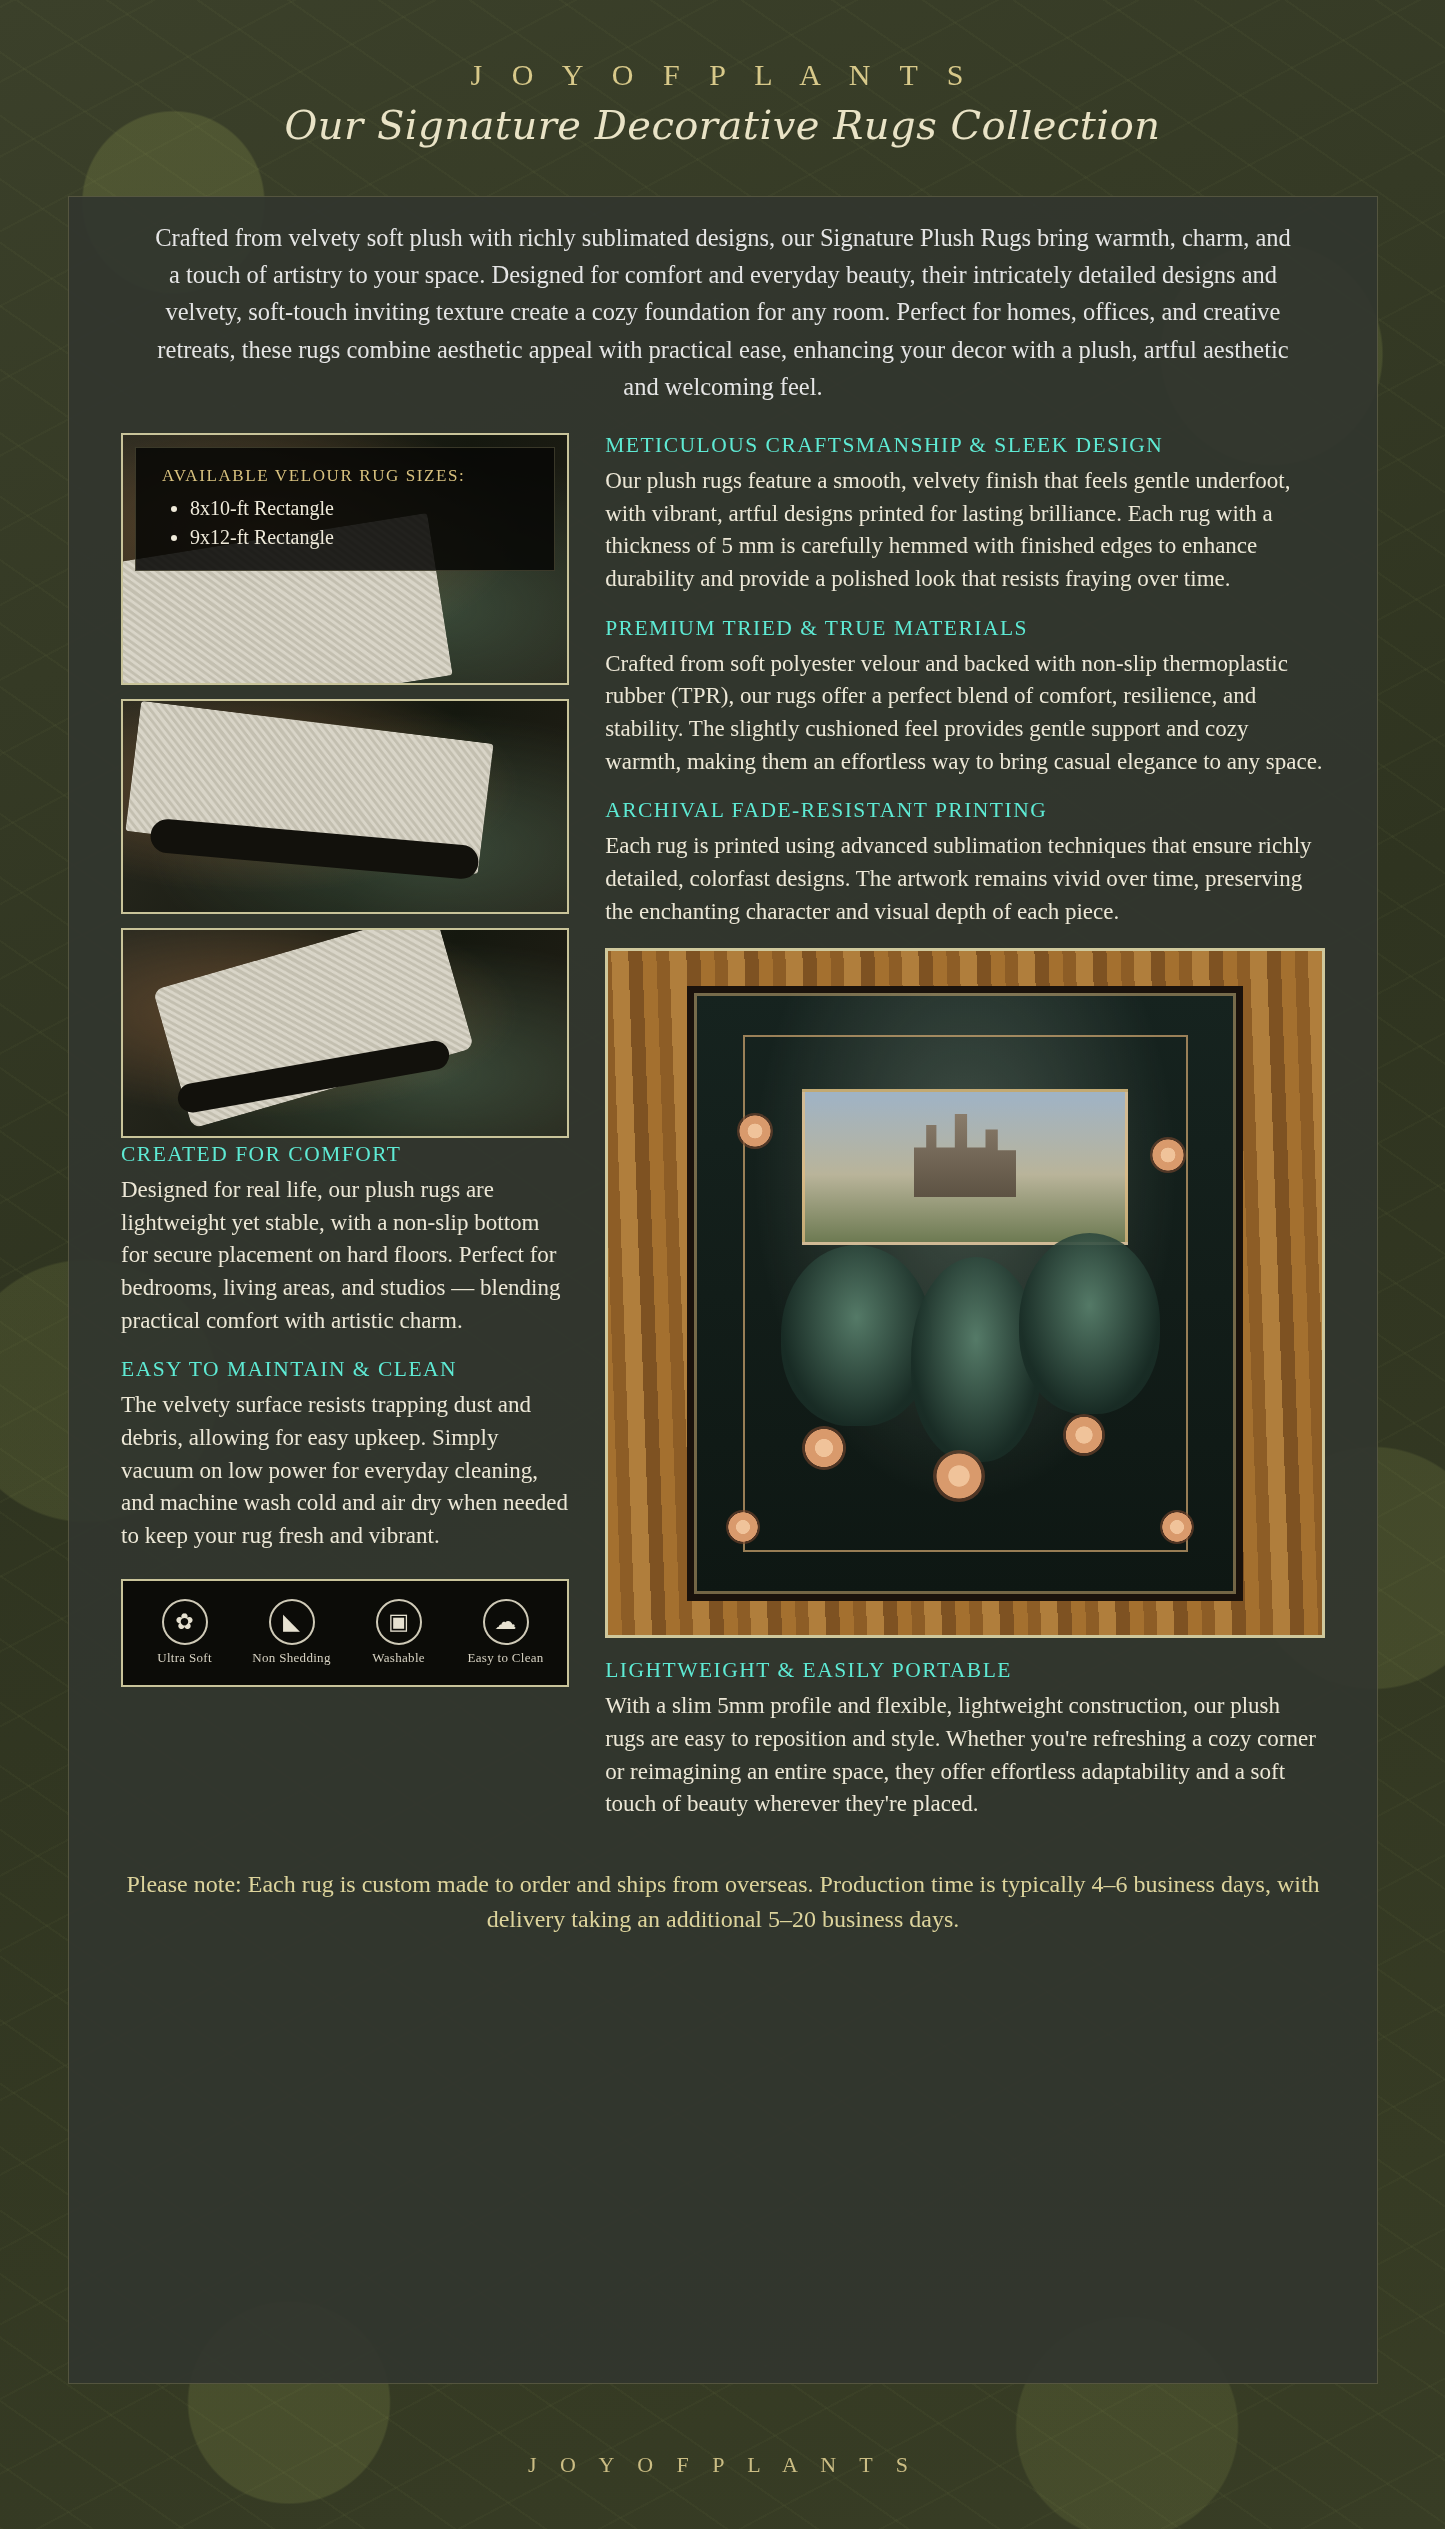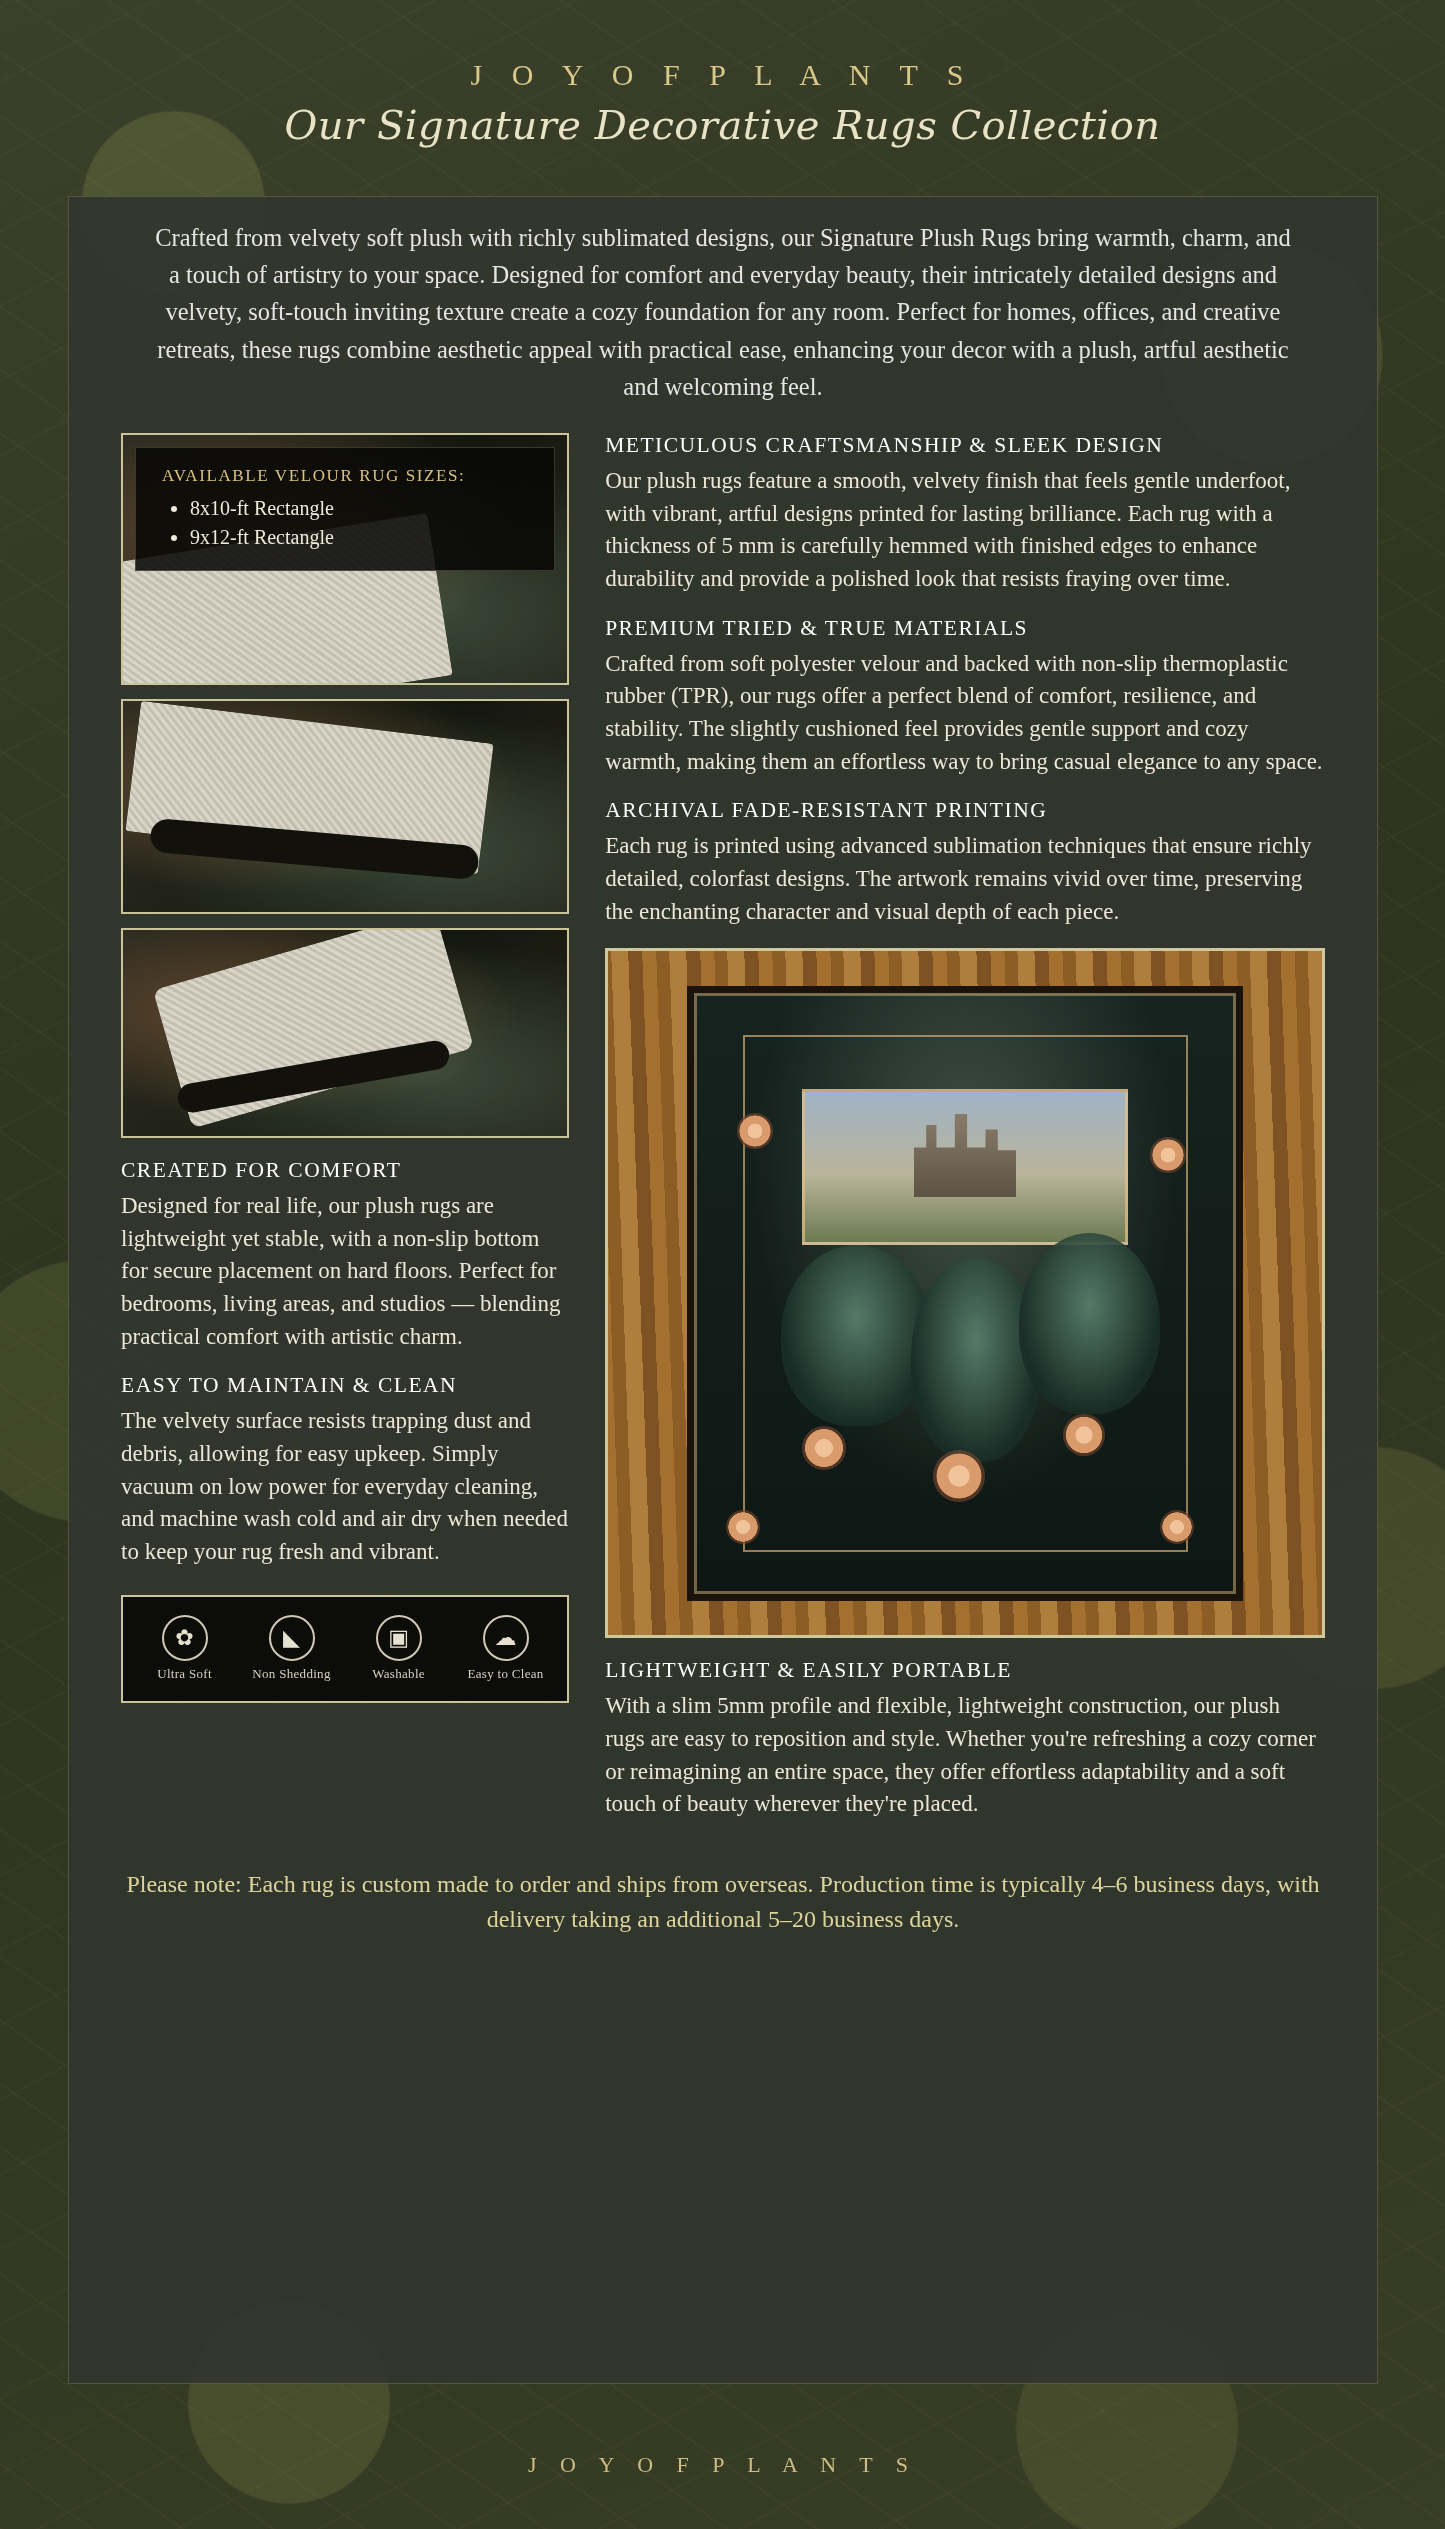--- a/index.html
+++ b/index.html
@@ -159,21 +159,21 @@
   }
   .sizes-box ul {
     margin: 0; padding-left: 34px;
     color: #efeada;
     font-size: 20px;
     line-height: 1.45;
   }
 
   
   .sec-head {
-    color: #ffffff;
+    color: #5eead4;
     font-size: 21.5px;
     letter-spacing: 1.5px;
     margin: 0 0 7px 0;
     font-family: "Liberation Serif", serif;
   }
   .sec-body {
     color: #ece7d6;
     font-size: 23px;
     line-height: 1.42;
     margin: 0 0 20px 0;
@@ -227,21 +227,21 @@
     background: radial-gradient(ellipse at 50% 40%, rgba(90,130,110,0.9), rgba(25,45,38,0.9) 70%);
     border-radius: 50% 50% 45% 45%;
   }
   .bloom {
     position: absolute;
     background: radial-gradient(circle at 50% 50%, #f0c39a 0 28%, #d99a6c 30% 60%, rgba(120,70,45,0.6) 62% 100%);
     border-radius: 50%;
   }
 
   
-  .lower-left { margin-top: 20px; }
+  .lower-left { margin-top: 4px; }
 
   
   .icon-strip {
     margin-top: 26px;
     background: #0c0c08;
     border: 2px solid #c9c49a;
     height: 108px;
     display: flex;
     align-items: center;
     justify-content: space-around;

